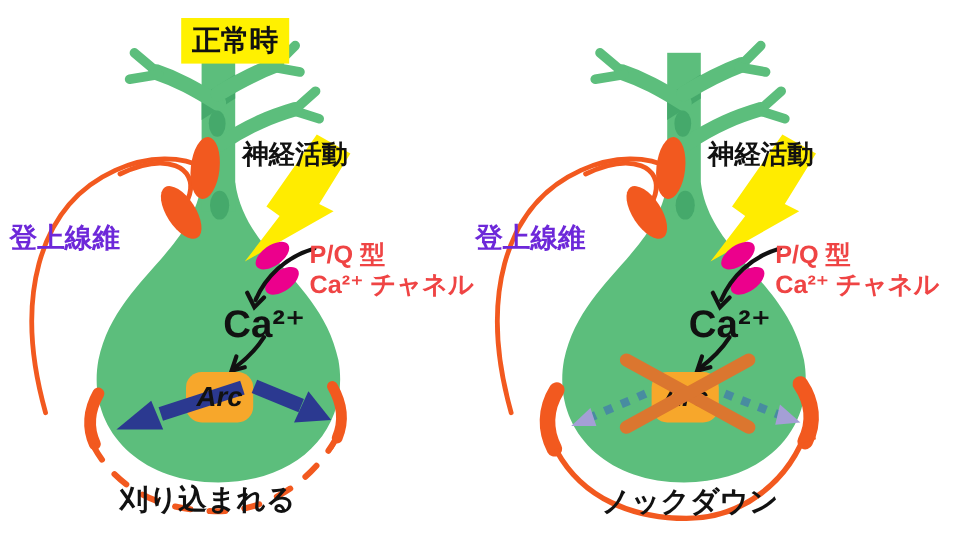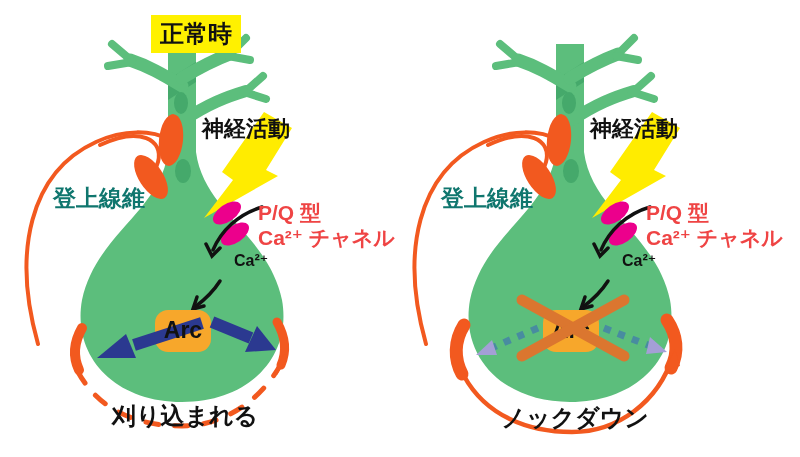--- a/index.html
+++ b/index.html
@@ -6,25 +6,25 @@
   .stage{position:relative;width:800px;height:457px;background:#ffffff;overflow:hidden;
          font-family:"Liberation Sans","DejaVu Sans",sans-serif;}
   .panel{position:absolute;top:0;height:457px;}
   .panel.left{left:0;width:400px;}
   .panel.right{left:388px;width:412px;}
   .art{position:absolute;left:0;top:0;}
   .lbl{position:absolute;white-space:nowrap;font-weight:bold;color:#111111;}
   .title{top:15px;left:184px;transform:translateX(-50%);background:#FFF100;
          font-size:24px;padding:3px 9px;z-index:3;margin-left:12px;}
   .neural{left:202px;top:114px;font-size:22px;text-align:center;}
-  .climb{left:8px;top:183px;font-size:23px;color:#0f766e;margin-left:45px;}
+  .climb{left:8px;top:183px;font-size:23px;color:#6d28d9;}
   .chan{left:258px;top:200px;font-size:21px;color:#ef4444;line-height:1.2;}
-  .calcium{left:186px;top:251px;font-size:16px;margin-left:48px;}
-  .arctxt{left:155px;top:317px;width:56px;text-align:center;font-size:23px;z-index:2;}
-  .outcome{top:400px;left:185px;transform:translateX(-50%);font-size:24px;z-index:3;}
+  .calcium{left:186px;top:251px;font-size:32px;}
+  .arctxt{left:155px;top:317px;width:56px;text-align:center;font-size:23px;z-index:2;font-style:italic;}
+  .outcome{top:400px;left:173px;transform:translateX(-50%);font-size:24px;z-index:3;}
   .panel.right .outcome{left:187px;top:402px;}
   .xoverlay{position:absolute;left:120px;top:286px;z-index:4;}
 </style>
 </head>
 <body>
 
 <div class="stage">
 
   <div class="panel left">
     <svg class="art" width="400" height="457" viewBox="0 0 400 457">

